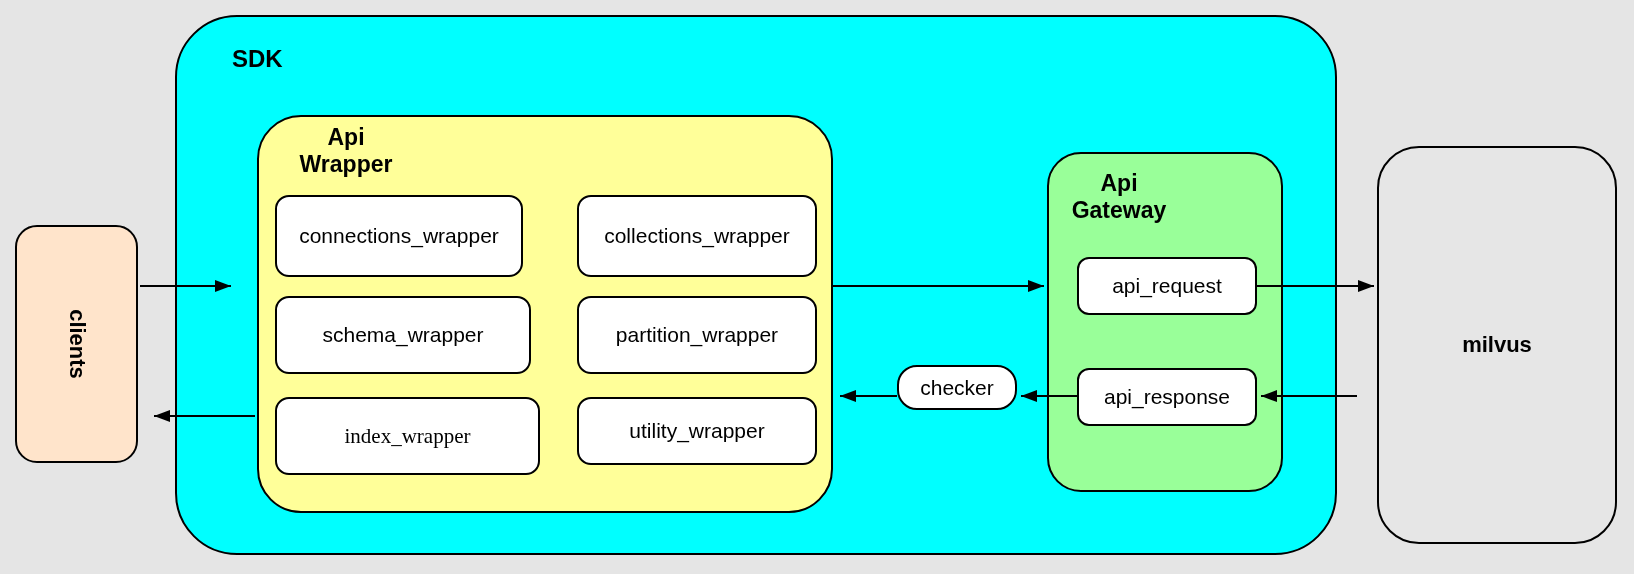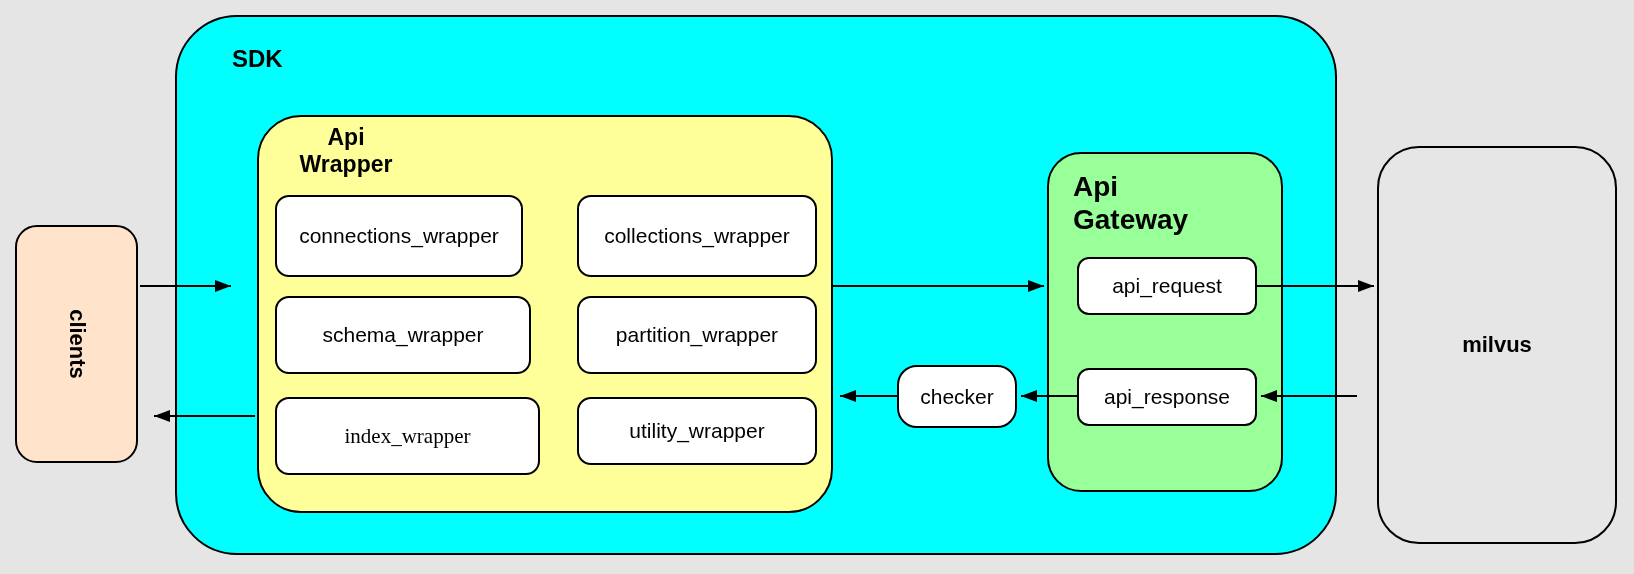--- a/index.html
+++ b/index.html
@@ -19,30 +19,30 @@
     justify-content:center;
     text-align:center;
     color:#000000;
   }
   
   #sdk{left:175px;top:15px;width:1162px;height:540px;border-radius:62px;background:#00ffff;z-index:1;}
   #sdk-label{position:absolute;left:55px;top:28px;font-weight:bold;font-size:24px;}
   #api-wrapper{left:257px;top:115px;width:576px;height:398px;border-radius:44px;background:#ffff99;z-index:2;}
   #api-wrapper-label{position:absolute;left:22px;top:7px;width:130px;font-weight:bold;font-size:23px;line-height:1.18;text-align:center;}
   #api-gateway{left:1047px;top:152px;width:236px;height:340px;border-radius:34px;background:#99ff99;z-index:2;}
-  #api-gateway-label{position:absolute;left:24px;top:16px;width:120px;font-weight:bold;font-size:28px;line-height:1.18;text-align:left;}
+  #api-gateway-label{position:absolute;left:10px;top:16px;width:120px;font-weight:bold;font-size:23px;line-height:1.18;text-align:center;}
   
   .leaf{background:#ffffff;border-radius:14px;font-size:21px;z-index:3;}
   #m-connections{left:275px;top:195px;width:248px;height:82px;}
   #m-collections{left:577px;top:195px;width:240px;height:82px;}
   #m-schema{left:275px;top:296px;width:256px;height:78px;}
   #m-partition{left:577px;top:296px;width:240px;height:78px;}
   #m-index{left:275px;top:397px;width:265px;height:78px;font-family:Liberation Serif, serif;}
   #m-utility{left:577px;top:397px;width:240px;height:68px;}
-  #checker{left:897px;top:365px;width:120px;height:63px;border-radius:20px;}
+  #checker{left:897px;top:365px;width:120px;height:45px;border-radius:20px;}
   #api-request{left:1077px;top:257px;width:180px;height:58px;border-radius:12px;}
   #api-response{left:1077px;top:368px;width:180px;height:58px;border-radius:12px;}
   
   #clients{left:15px;top:225px;width:123px;height:238px;border-radius:22px;background:#ffe4cb;z-index:2;}
   #clients .vtext{transform:rotate(90deg);white-space:nowrap;font-weight:bold;font-size:22px;}
   #milvus{left:1377px;top:146px;width:240px;height:398px;border-radius:42px;background:#e6e6e6;z-index:2;font-weight:bold;font-size:22px;}
   
   #connectors{position:absolute;left:0;top:0;width:1634px;height:574px;z-index:5;pointer-events:none;}
   #connectors path.link{stroke:#000000;stroke-width:2;fill:none;}
 </style>

